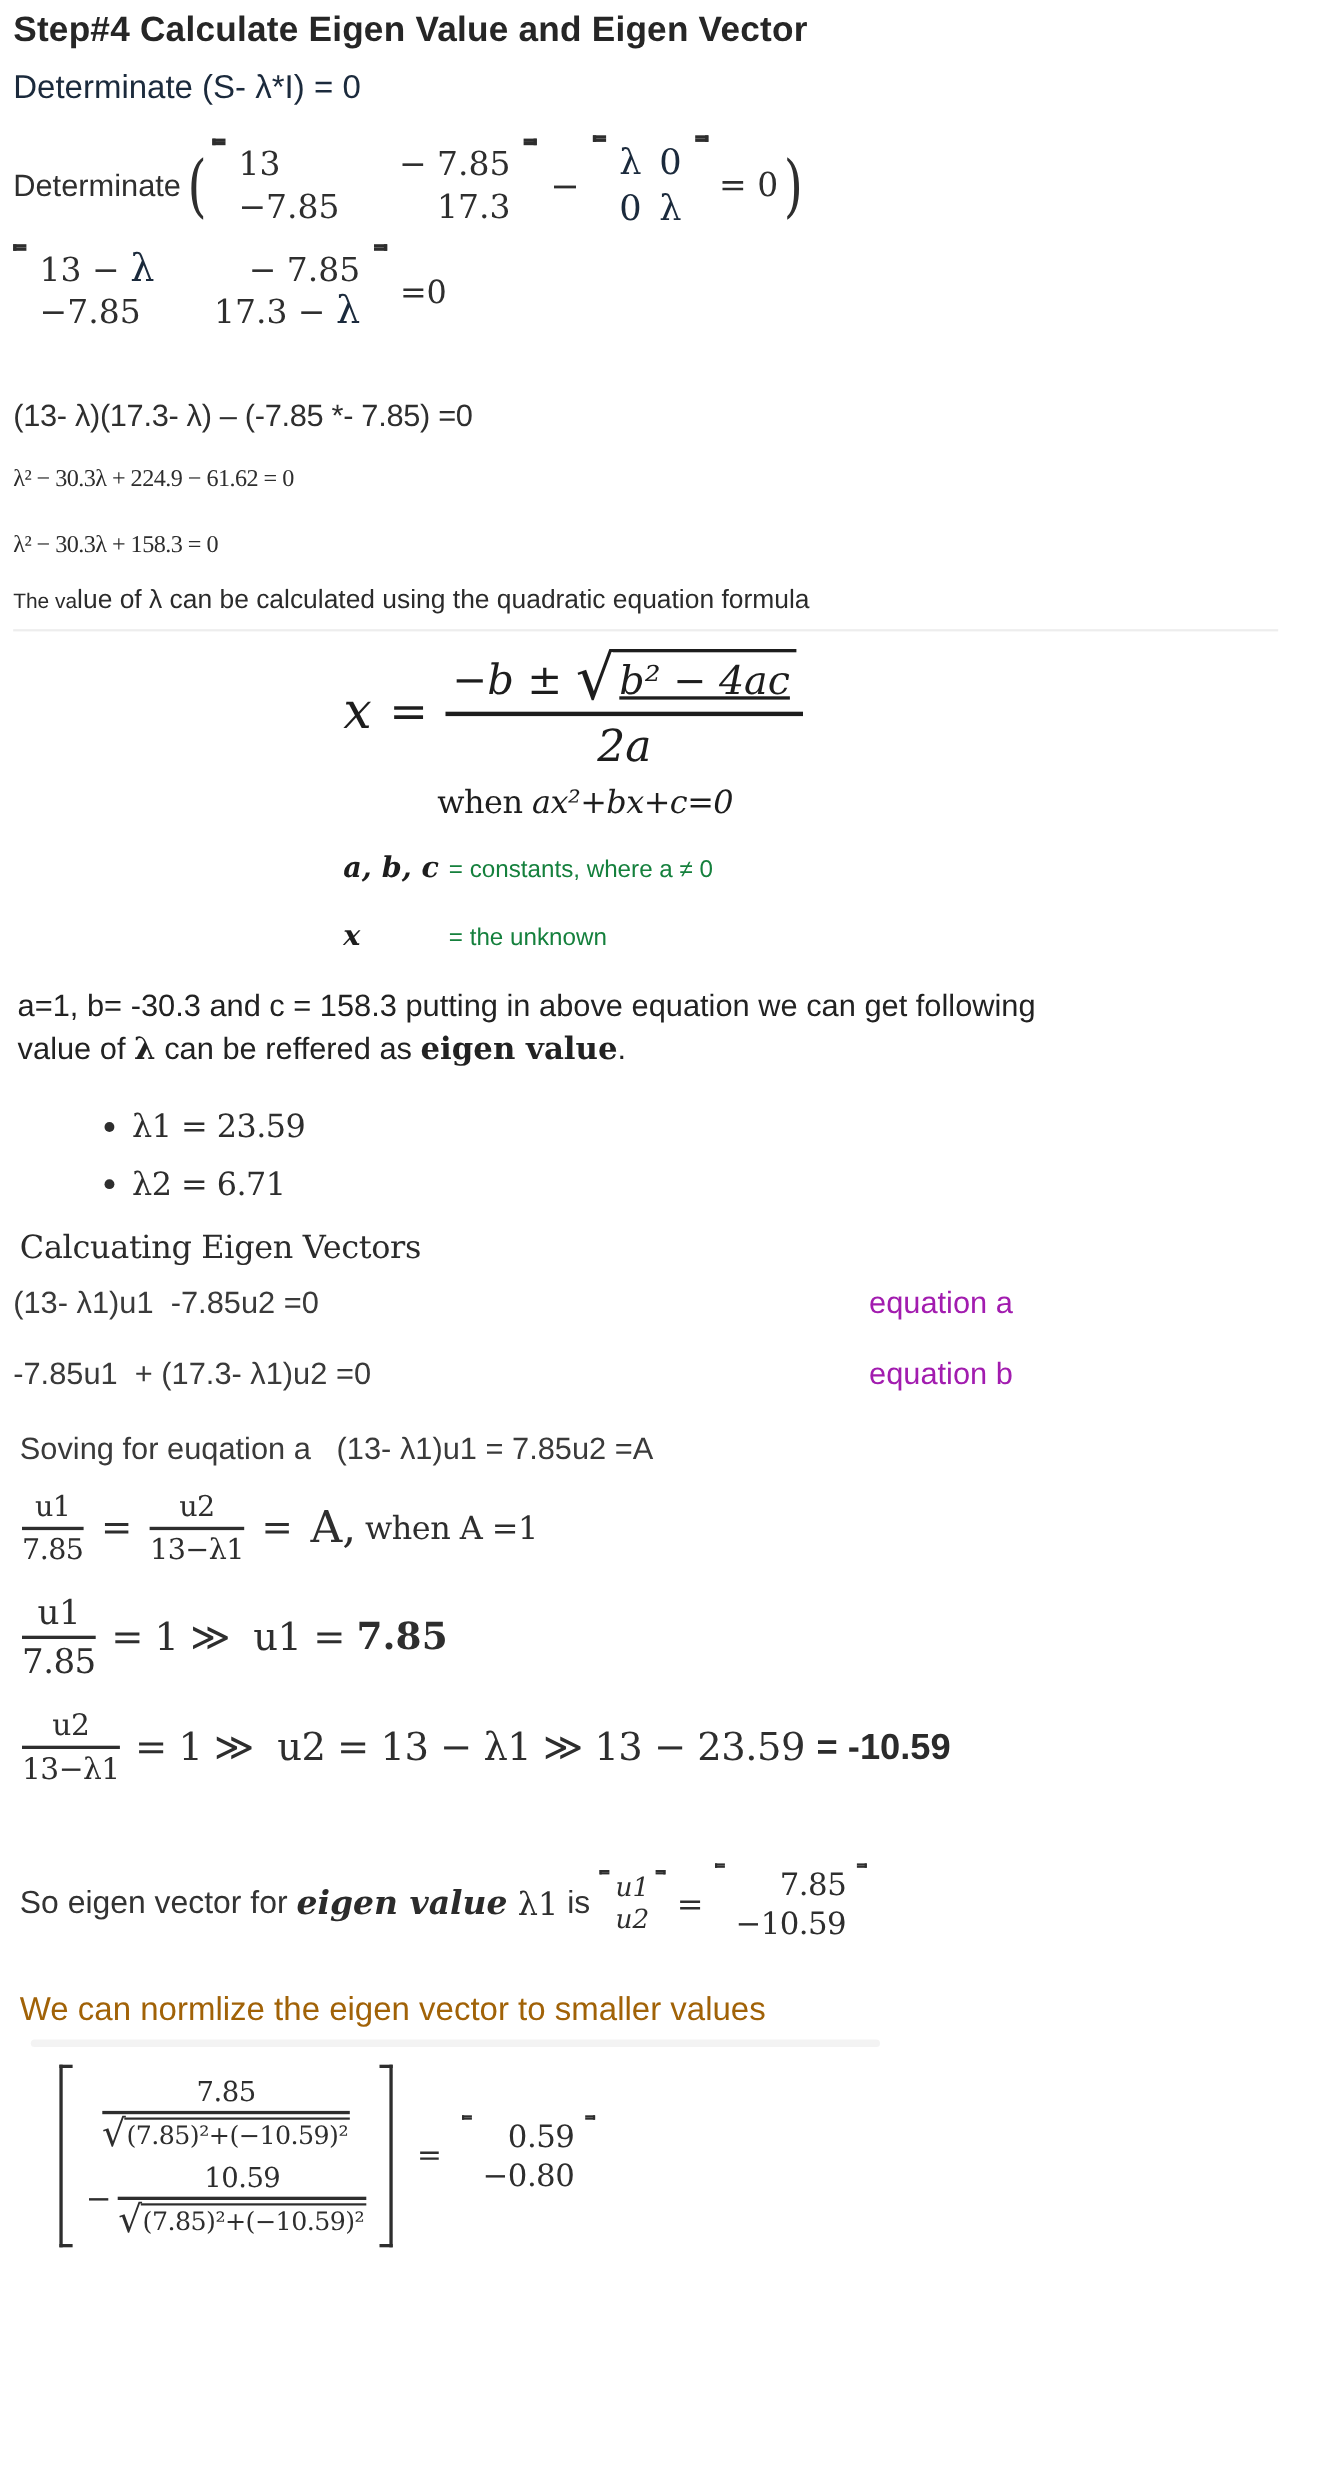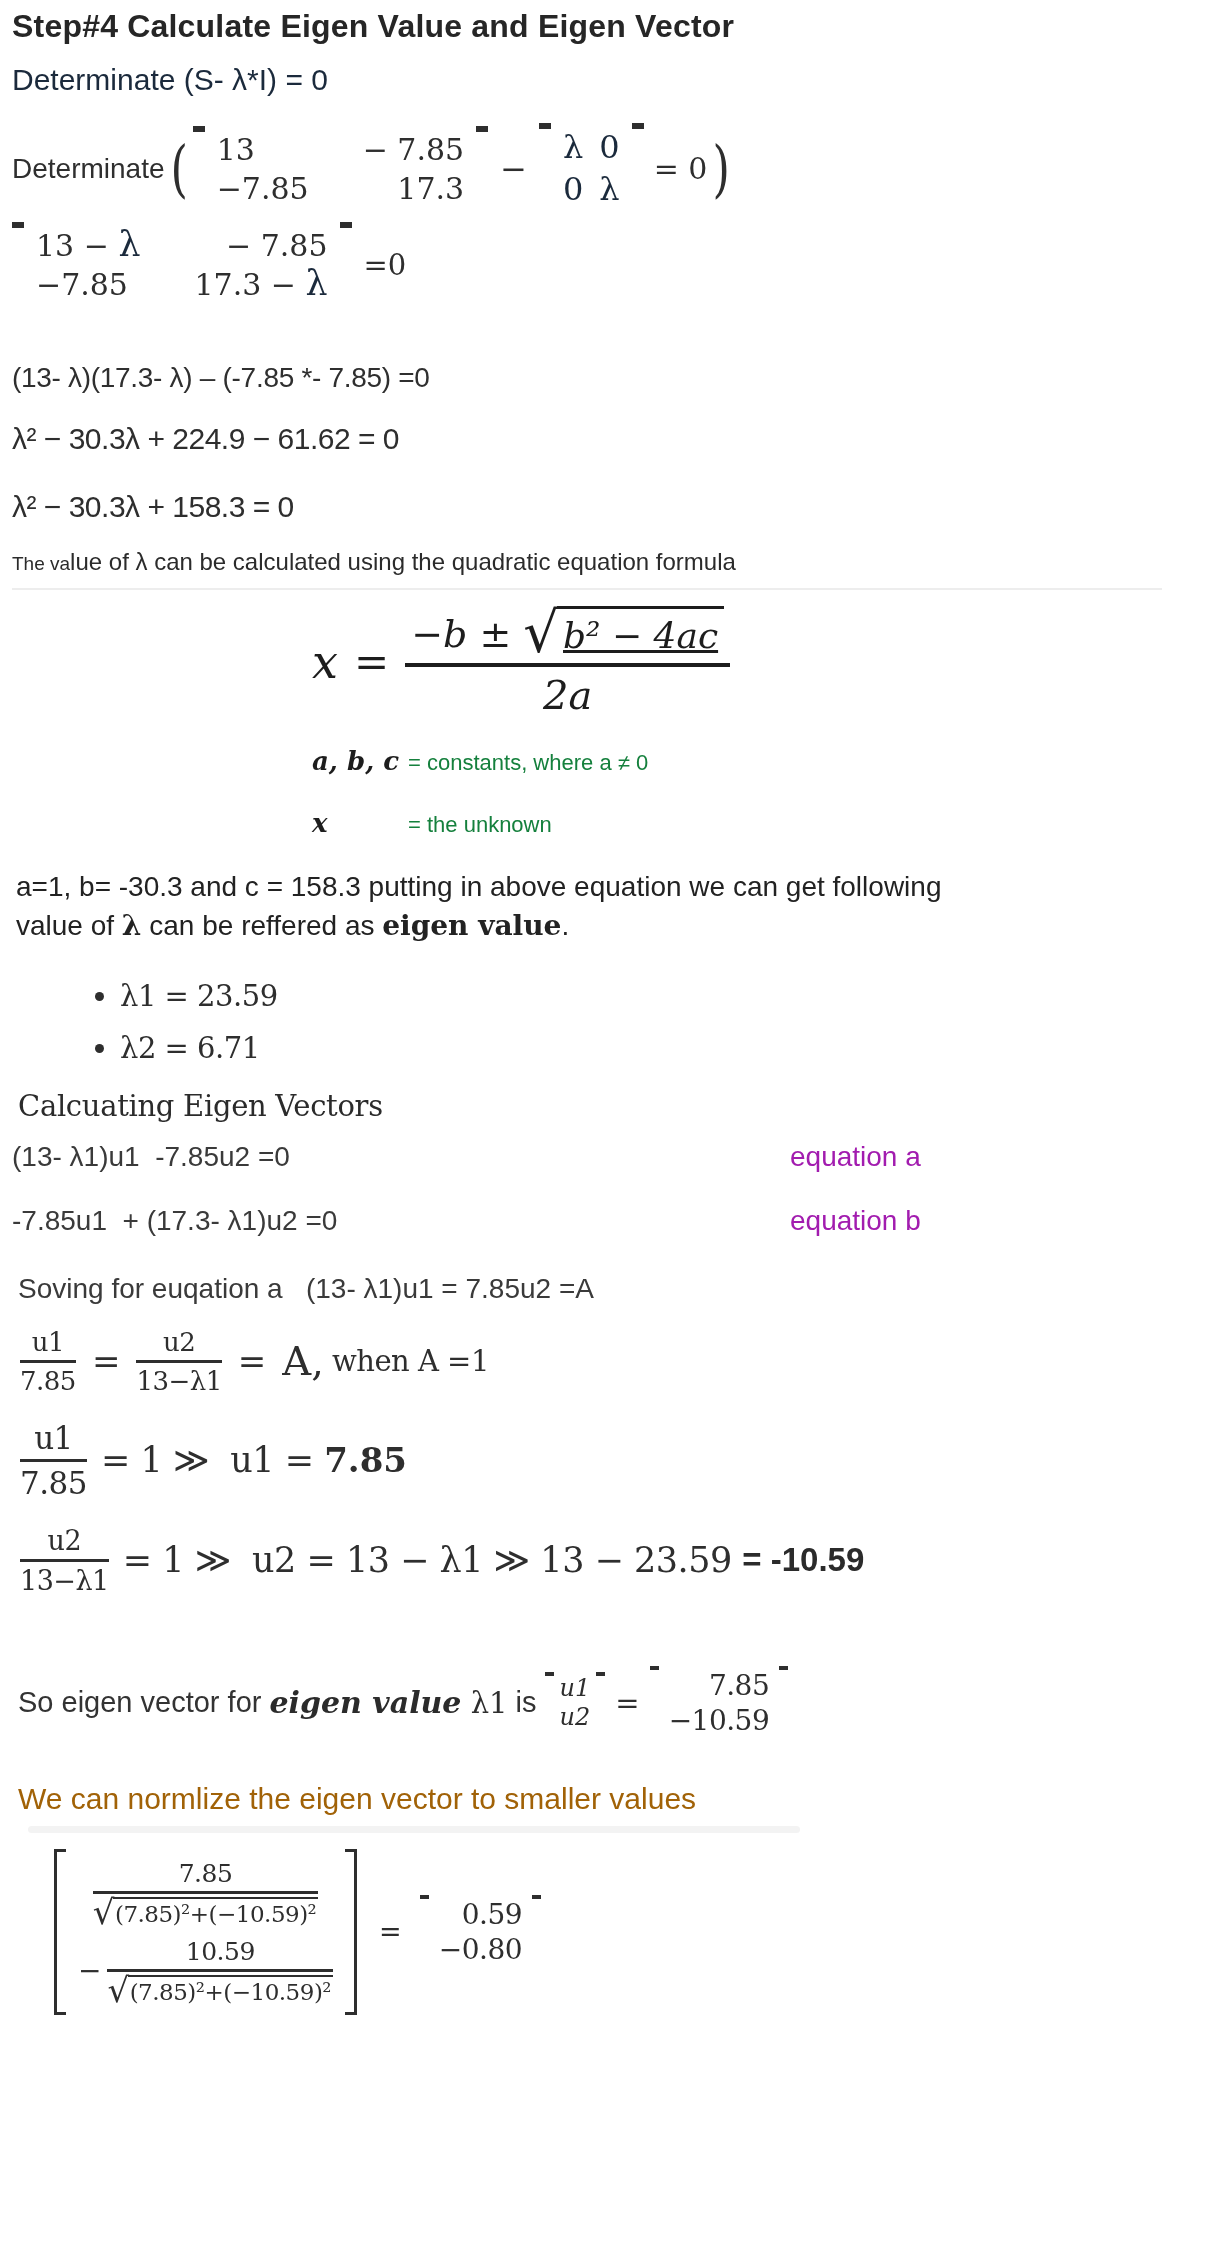--- a/index.html
+++ b/index.html
@@ -3,21 +3,21 @@
 <meta charset="utf-8">
 <style>
   html,body{margin:0;padding:0;background:#ffffff;}
   body{width:1214px;height:2244px;overflow:hidden;font-family:"Liberation Sans",sans-serif;color:#2b2b2b;}
   .doc{padding:6px 14px 0 12px;}
 
   
   .title{font-size:32px;font-weight:bold;color:#262626;letter-spacing:.2px;margin:2px 0 0 0;}
   .det-line{font-size:30px;color:#1b2a3c;margin:18px 0 0 0;}
   .expand-line{font-size:28px;color:#2f2f2f;margin:54px 0 0 0;letter-spacing:-.3px;}
-  .quad-line{font-family:Liberation Sans, sans-serif;font-size:30px;color:#2e2e2e;margin:28px 0 0 0;letter-spacing:-.5px;}
+  .quad-line{font-family:Liberation Serif, serif;font-size:22px;color:#2e2e2e;margin:28px 0 0 0;letter-spacing:-.5px;}
   .note-line{margin:24px 0 0 0;color:#2b2b2b;}
   .note-sm{font-size:19px;}
   .note-lg{font-size:24px;}
 
   .divider1{height:2px;background:#ededed;width:1150px;margin:12px 0 0 0;}
   .divider2{height:7px;background:#f3f3f3;border-radius:4px;width:772px;margin:10px 0 0 16px;}
 
   
   .matrix{display:inline-flex;align-items:flex-start;vertical-align:middle;}
   .br{width:9px;flex:none;}
@@ -179,20 +179,21 @@
         <span class="qf-num">
           <span class="qf-numpre pre">−b ± </span>
           <span class="qf-sqrt">
             <span class="qf-rsign">√</span>
             <span class="qf-rad">b² − 4ac</span>
           </span>
         </span>
         <span class="qf-den">2a</span>
       </span>
     </div>
+    <div class="qf-when"><span class="pre">when </span><span class="m">ax²+bx+c=0</span></div>
     <div class="qf-legend">
       <span class="qf-sym">a, b, c</span>
       <span class="qf-def">= constants, where a ≠ 0</span>
       <span class="qf-sym">x</span>
       <span class="qf-def">= the unknown</span>
     </div>
   </div>
 
   <p class="para"><span>a=1, b= -30.3 and c = 158.3 putting in above equation we can get following</span><br><span class="pre">value of </span><b class="serifb">λ</b><span class="pre"> can be reffered as </span><b class="serifb">eigen value</b><span>.</span></p>
 

